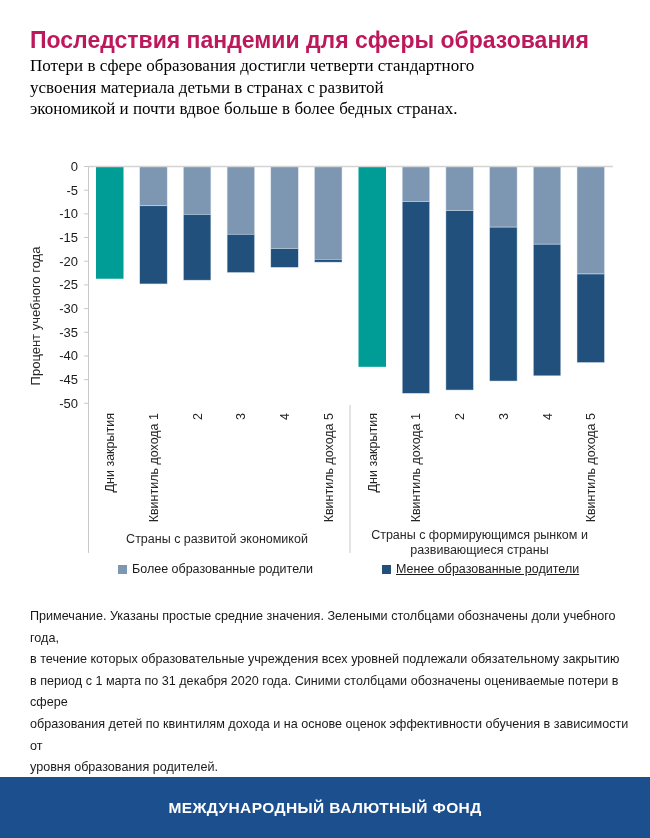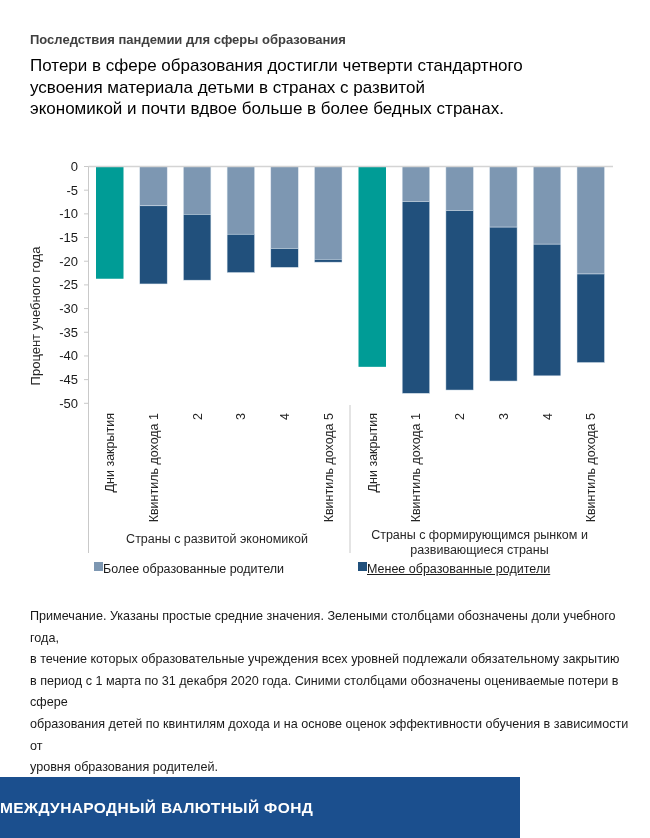--- a/index.html
+++ b/index.html
@@ -2,43 +2,43 @@
 <html><head>
 <meta charset="utf-8">
 <style>
   html,body{margin:0;padding:0;}
   body{
     width:650px;height:838px;position:relative;overflow:hidden;
     background:#ffffff;font-family:"Liberation Sans",sans-serif;
   }
   .title{
     position:absolute;left:30px;top:28px;width:600px;
-    font-size:13px;font-weight:bold;color:#404040;line-height:24px;
+    font-size:23px;font-weight:bold;color:#be185d;line-height:24px;
   }
   .subtitle{
     position:absolute;left:30px;top:55px;width:610px;
-    font-size:17px;color:#000;line-height:21.6px;white-space:pre-line;
+    font-size:17px;color:#000;line-height:21.6px;white-space:pre-line;font-family:Liberation Serif, serif;
   }
   #chart-wrap{position:absolute;left:0;top:150px;width:650px;height:430px;}
   #chart-svg{display:block;}
   .legend-item{
-    position:absolute;top:562px;display:flex;
-    font-size:12.5px;color:#1a1a1a;z-index:2;
+    position:absolute;top:562px;display:flex;align-items:center;gap:5px;
+    font-size:12.5px;color:#1a1a1a;z-index:2;margin-left:24px;
   }
   .legend-item .swatch{width:9px;height:9px;display:inline-block;flex:0 0 auto;}
   #legend-more{left:94px;}
   #legend-less{left:358px;text-decoration:underline;}
   .notes{
     position:absolute;left:30px;top:606px;width:600px;
     font-size:12.6px;line-height:21.6px;color:#1a1a1a;
   }
   .notes span{display:block;white-space:pre-line;}
   .footer{
-    position:absolute;left:0;top:777px;width:520px;height:61px;
-    display:flex;align-items:center;justify-content:flex-start;
+    position:absolute;left:0;top:777px;width:650px;height:61px;
+    display:flex;align-items:center;justify-content:center;
   }
   .footer-text{
     color:#ffffff;font-weight:bold;font-size:15.5px;letter-spacing:0.4px;
   }
 </style>
 </head>
 <body>
 
 <div class="title">Последствия пандемии для сферы образования</div>
 <div class="subtitle">Потери в сфере образования достигли четверти стандартного

